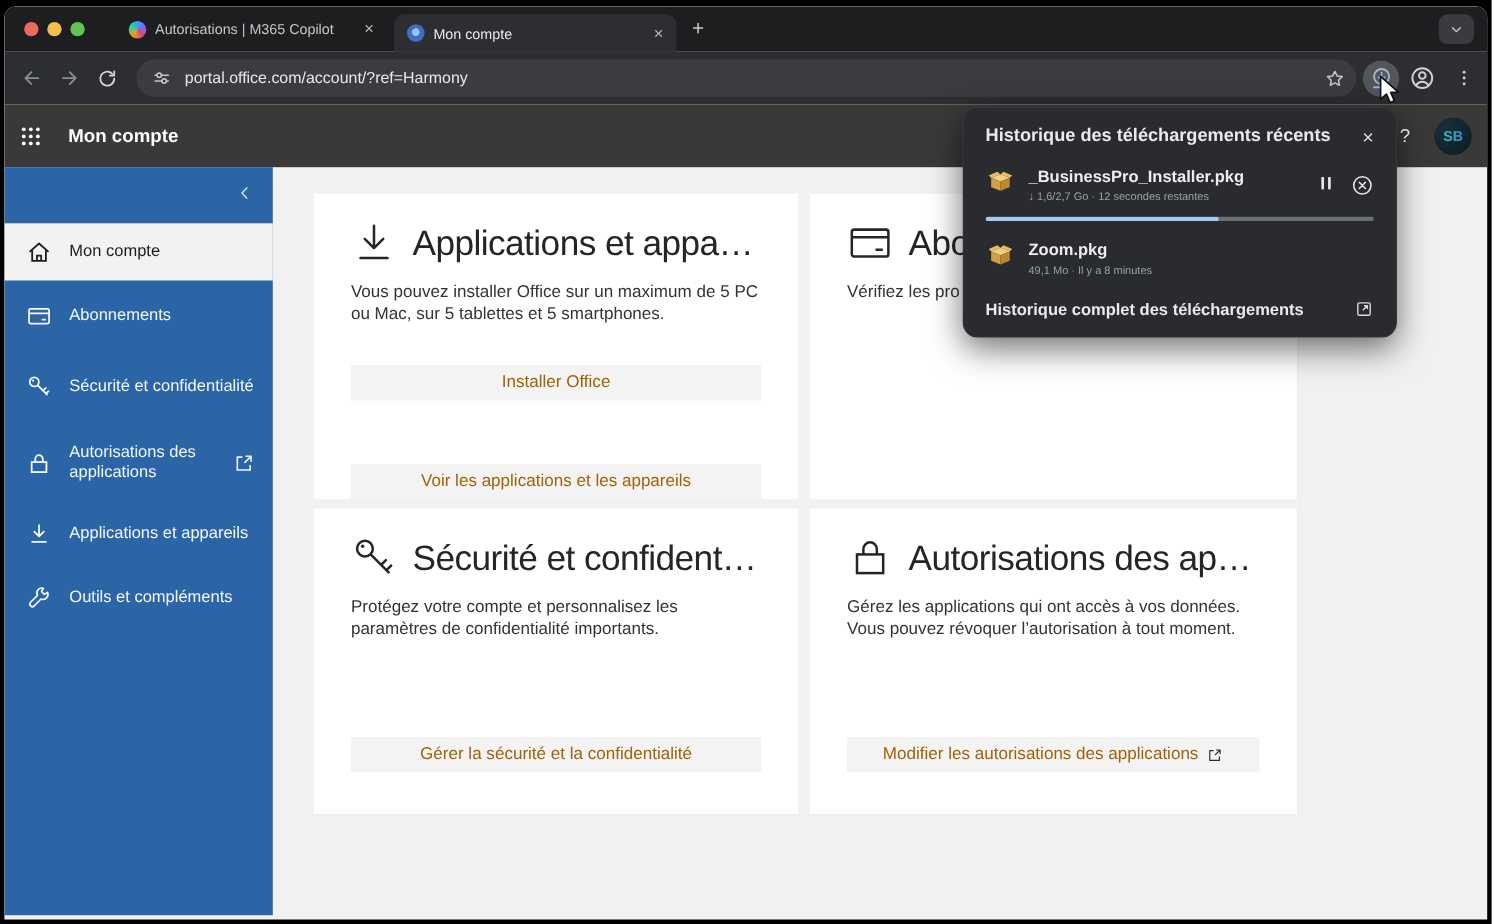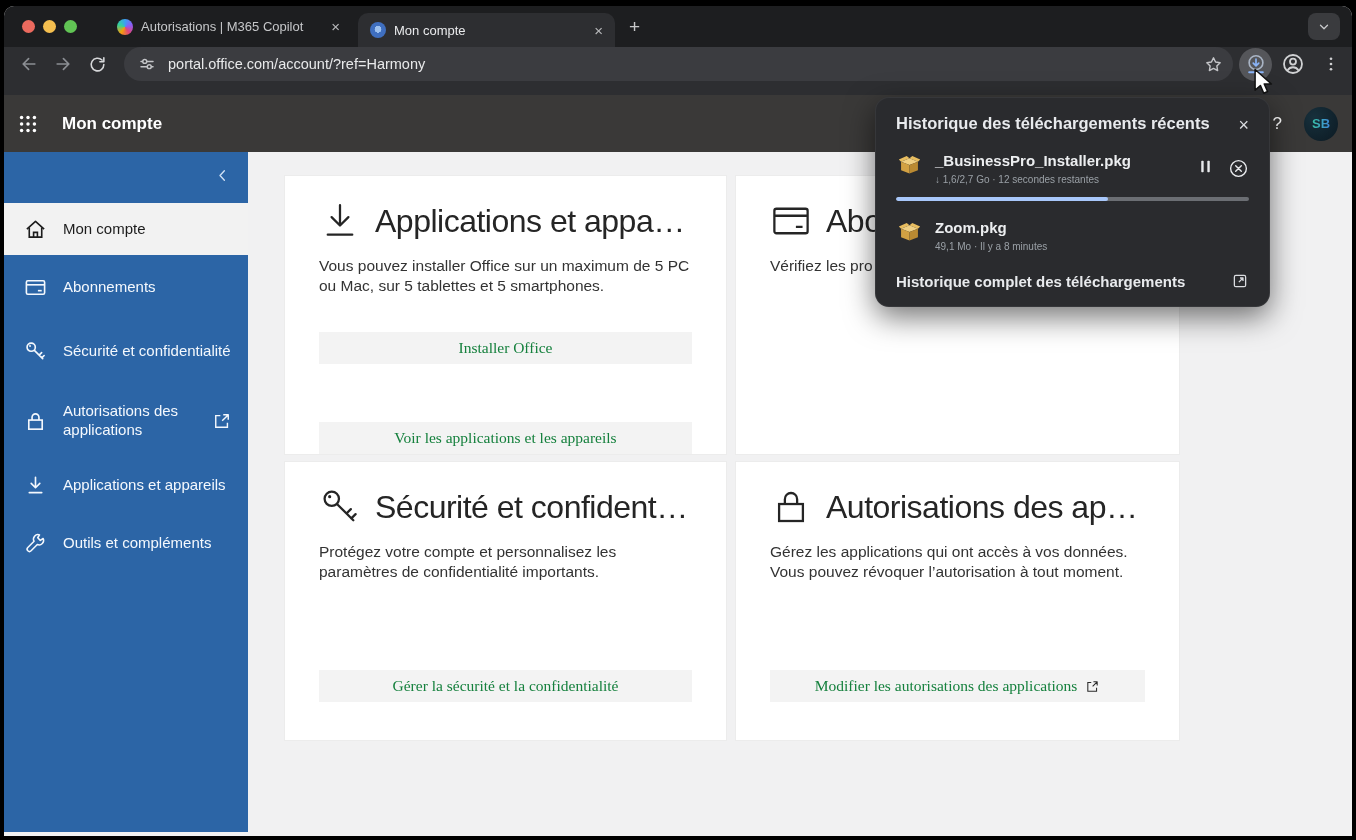--- a/index.html
+++ b/index.html
@@ -27,21 +27,21 @@
   .tab .close{font-size:15px;color:#b9babc;cursor:default;padding:0 2px;}
   .favicon{width:16px;height:16px;border-radius:4px;flex:0 0 auto;}
   .fav-copilot{background:conic-gradient(#3aa0f3,#8b5cf6,#e0457b,#f59e0b,#34d399,#3aa0f3);border-radius:50%;}
   .fav-account{background:radial-gradient(circle at 50% 45%, #9ec2f0 0 28%, #3f6fc0 30% 100%);border-radius:50%;}
   .newtab{color:#c6c7c9;font-size:19px;margin-left:14px;}
   .strip-chevron{
     position:absolute;right:12px;top:7px;width:32px;height:27px;border-radius:8px;background:#3a3b3e;
     display:flex;align-items:center;justify-content:center;color:#c9cacc;
   }
   
-  .toolbar{position:absolute;left:0;top:41px;width:100%;height:48px;background:#2d2e31;display:flex;align-items:flex-start;}
+  .toolbar{position:absolute;left:0;top:41px;width:100%;height:48px;background:#2d2e31;display:flex;align-items:center;}
   .nav-ic{width:34px;height:34px;display:flex;align-items:center;justify-content:center;border-radius:50%;flex:0 0 auto;}
   .omnibox{
     height:34px;background:#3b3c40;border-radius:17px;display:flex;align-items:center;
     margin-left:10px;flex:0 0 auto;width:1085px;padding:0 10px 0 14px;
   }
   .omnibox .url{color:#e8e9ea;font-size:14.5px;margin-left:12px;flex:1;white-space:nowrap;overflow:hidden;}
   .tool-right{display:flex;align-items:center;margin-left:6px;gap:4px;}
   .dl-btn{width:33px;height:33px;border-radius:50%;background:#55565a;display:flex;align-items:center;justify-content:center;}
   
   .site-header{position:absolute;left:0;top:89px;width:100%;height:57px;background:#3a3938;display:flex;align-items:center;}
@@ -70,21 +70,21 @@
   .card-grid{display:grid;grid-template-columns:443px 445px;grid-auto-rows:280px;column-gap:8px;row-gap:6px;}
   .card{background:#fff;border:1px solid #ececec;box-sizing:border-box;padding:24px 34px 38px 34px;display:flex;flex-direction:column;}
   .card-head{display:flex;align-items:center;gap:14px;min-width:0;}
   .card-title{
     font-size:32px;color:#252525;letter-spacing:-.5px;white-space:nowrap;overflow:hidden;
     text-overflow:ellipsis;flex:1;
   }
   .card-desc{font-size:15.5px;color:#333;line-height:1.3;margin-top:14px;}
   .card-actions{margin-top:auto;display:flex;flex-direction:column;gap:22px;}
   .card-btn{
-    height:32px;background:#f3f3f3;border:none;font-family:Liberation Serif, serif;font-size:15.5px;color:#15803d;
+    height:32px;background:#f3f3f3;border:none;font-family:Liberation Sans, sans-serif;font-size:15.5px;color:#a16207;
     display:flex;align-items:center;justify-content:center;gap:8px;width:100%;margin-top:36px;
   }
   
   .dl-popup{
     position:absolute;left:871px;top:91px;width:395px;background:#2a2b2e;border-radius:14px;
     box-shadow:0 10px 30px rgba(0,0,0,.55);border:1px solid rgba(255,255,255,.06);
     padding:16px 20px 12px 20px;box-sizing:border-box;color:#e8eaed;z-index:40;
   }
   .dl-title-row{display:flex;align-items:flex-end;}
   .dl-title{font-size:16.5px;font-weight:700;flex:1;line-height:1.2;}

